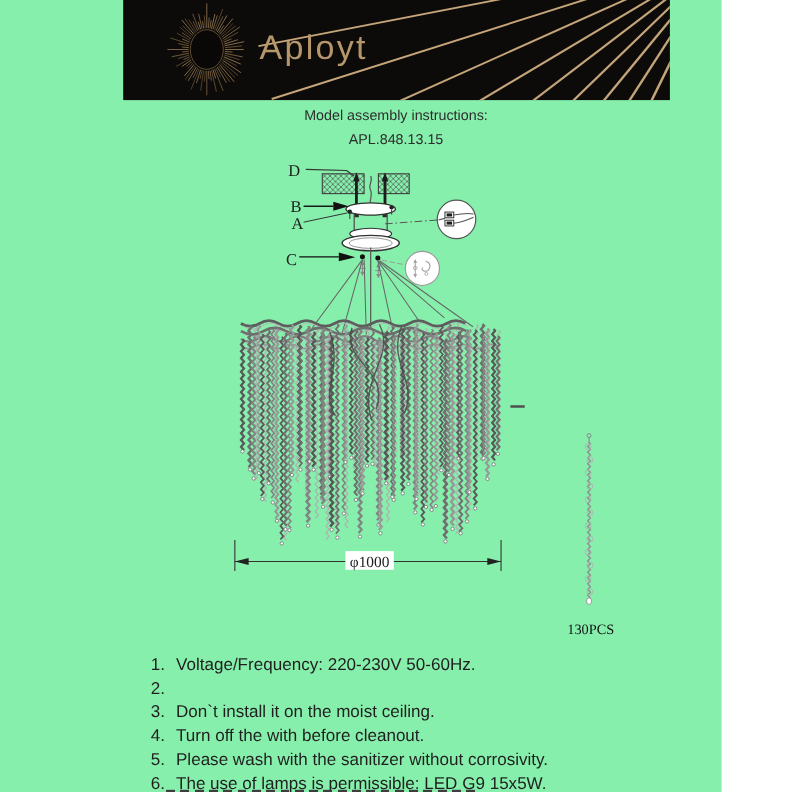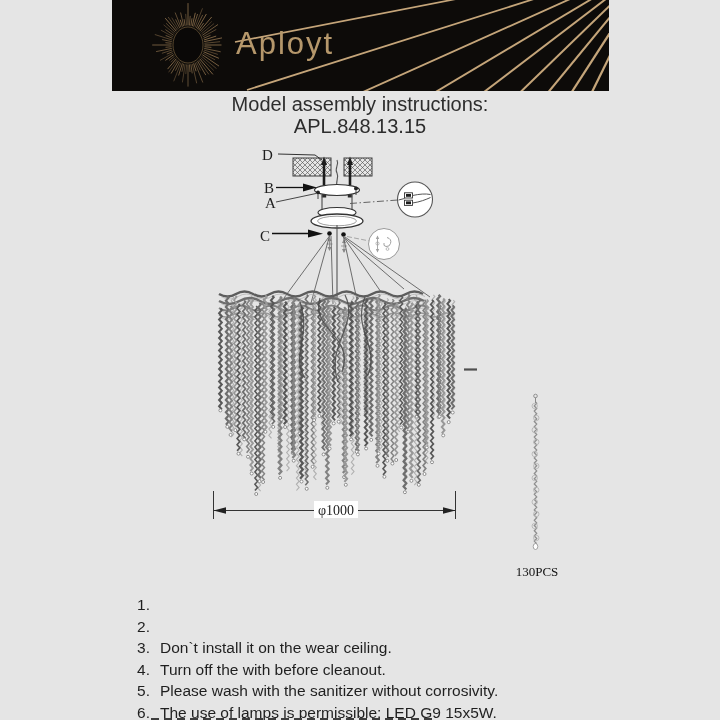--- a/index.html
+++ b/index.html
@@ -1,25 +1,25 @@
 <!DOCTYPE html>
 <html><head>
 <meta charset="utf-8">
 <style>
   html,body{margin:0;padding:0;background:#ffffff;}
-  .page{position:relative;width:720px;height:720px;background:#e5e5e5;overflow:hidden;
+  .page{position:relative;width:656px;height:720px;background:#86efac;overflow:hidden;
         font-family:"Liberation Sans",sans-serif;text-decoration:underline;}
   
   .banner{position:absolute;left:112px;top:0;width:497px;height:91px;background:#0d0b09;overflow:hidden;}
   .banner svg{position:absolute;left:0;top:0;}
   .wordmark{position:absolute;left:124px;top:26px;font-size:31px;font-weight:400;
             letter-spacing:2px;color:#b5976b;}
   
   .title-block{position:absolute;left:0;top:94px;width:720px;text-align:center;
-               color:#2d2d2d;font-size:20px;line-height:21.5px;font-weight:500;}
+               color:#2d2d2d;font-size:13px;line-height:21.5px;font-weight:500;}
   
   .diagram{position:absolute;left:0;top:0;width:720px;height:720px;pointer-events:none;}
   .cad-label{font:15px "Liberation Serif","DejaVu Serif",serif;fill:#1e1e1e;}
   .dim-text{font:14px "Liberation Serif","DejaVu Serif",serif;fill:#1e1e1e;}
   .pcs-text{font:13px "Liberation Serif","DejaVu Serif",serif;fill:#111;}
   
   .instructions{position:absolute;left:0;top:594px;width:720px;margin:0;padding:0;list-style:none;
                 font-size:15.5px;line-height:21.5px;color:#1f1f1f;font-weight:500;}
   .instructions li{display:flex;padding-left:131px;}
   .instructions .num{width:19px;text-align:right;margin-right:10px;flex:0 0 auto;}
@@ -422,27 +422,28 @@
         <circle cx="534.7" cy="526" r="2.7" fill="none" stroke="#b3b3b3" stroke-width="0.85"></circle>
         <circle cx="536.3" cy="538" r="2.7" fill="none" stroke="#b3b3b3" stroke-width="0.85"></circle>
         <ellipse cx="535.5" cy="546.5" rx="2.3" ry="3" fill="#fff" stroke="#8e8e8e" stroke-width="0.8"></ellipse>
       </g>
     <text x="537" y="576" text-anchor="middle" class="pcs-text">130PCS</text>
   </svg>
 
   <ol class="instructions">
     <li>
         <span class="num">1.</span>
+        <span>Voltage/Frequency: 220-230V 50-60Hz.</span>
       </li>
     <li>
         <span class="num">2.</span>
       </li>
     <li>
         <span class="num">3.</span>
-        <span>Don`t install it on the wear ceiling.</span>
+        <span>Don`t install it on the moist ceiling.</span>
       </li>
     <li>
         <span class="num">4.</span>
         <span>Turn off the with before cleanout.</span>
       </li>
     <li>
         <span class="num">5.</span>
         <span>Please wash with the sanitizer without corrosivity.</span>
       </li>
     <li>

